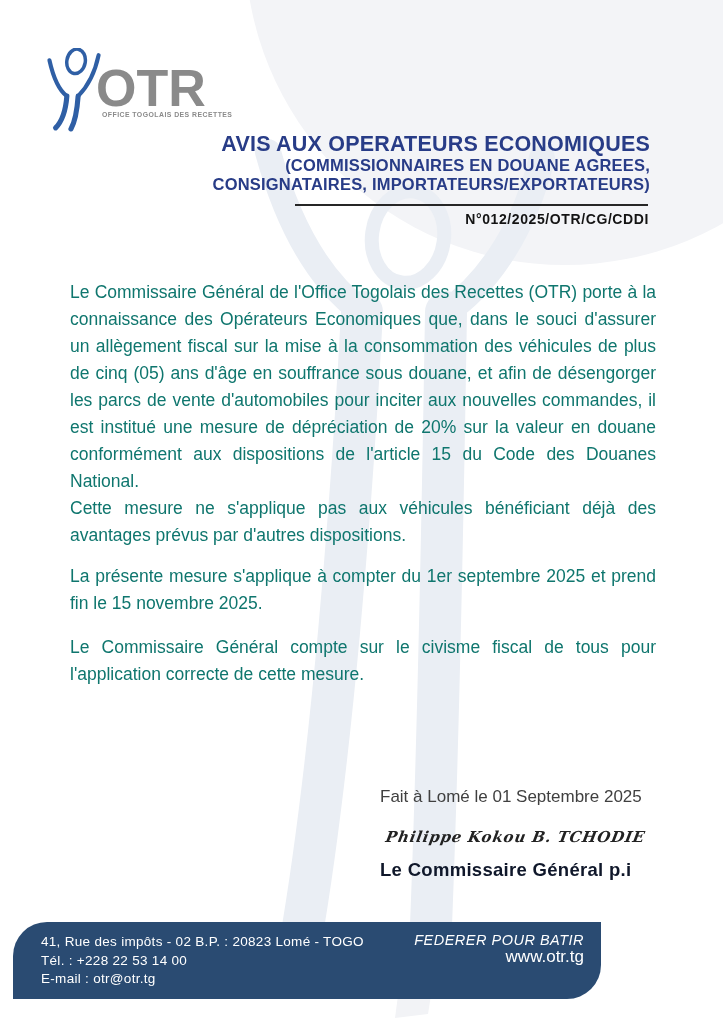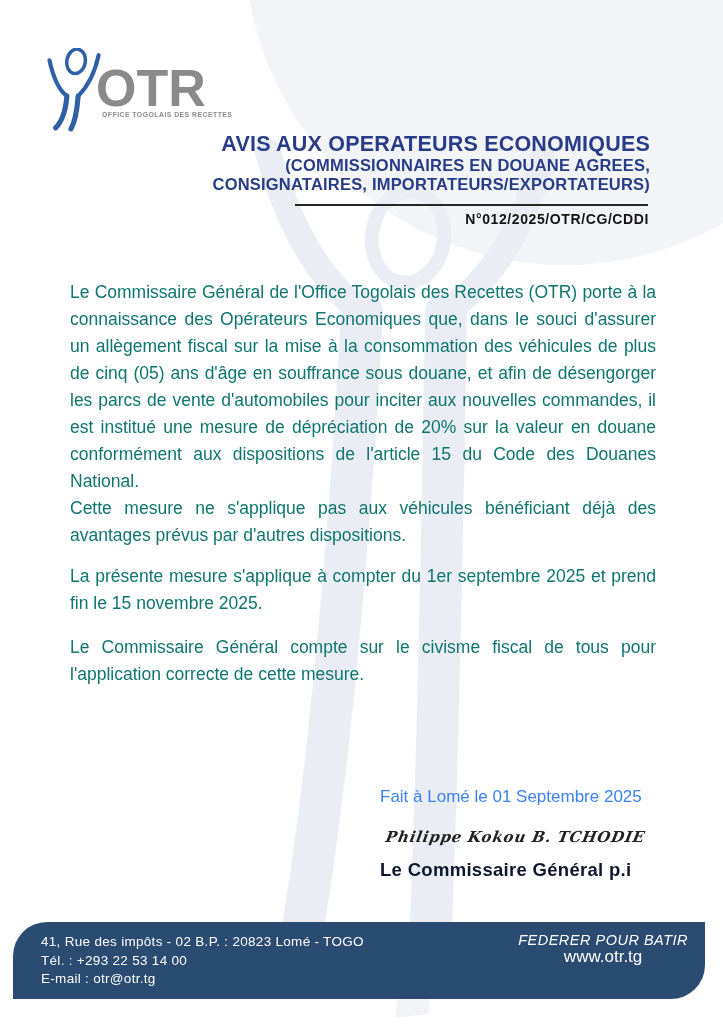--- a/index.html
+++ b/index.html
@@ -50,46 +50,46 @@
   
   .doc-body {
     position:absolute; left:70px; top:279px; width:586px; z-index:2;
     font-size:17.5px; line-height:27px; text-align:justify; color:#0f766e;
   }
   .para { margin:0; }
   .gap-after-small { margin-bottom:14px; }
   .gap-after { margin-bottom:17px; }
   .date-line {
     position:absolute; left:380px; top:787px; z-index:2;
-    font-size:17px; color:#3b82f6; white-space:nowrap;
+    font-size:17px; color:#404040; white-space:nowrap;
   }
   .signature {
     position:absolute; left:386px; top:828px; z-index:2;
     font-family:"DejaVu Serif", serif; font-style:italic; font-weight:600;
     font-size:15px; letter-spacing:0.8px; color:#222;
     transform:skewX(-10deg); white-space:nowrap;
   }
   .signer-title {
     position:absolute; left:380px; top:859px; z-index:2;
     font-size:18.5px; font-weight:bold; color:#0f172a; letter-spacing:0.3px;
     white-space:nowrap;
   }
   
   .footer {
-    position:absolute; left:13px; top:922px; width:692px; height:77px;
+    position:absolute; left:13px; top:922px; width:588px; height:77px;
     background:#2a4b72; z-index:2;
     border-radius:34px 0 34px 0;
     color:#ffffff;
   }
   .footer-left {
     position:absolute; left:28px; top:11px;
     font-size:13.5px; line-height:18.5px; letter-spacing:0.3px;
   }
   .footer-right {
-    position:absolute; right:17px; top:9px; text-align:center;
+    position:absolute; right:17px; top:9px; text-align:right;
   }
   .footer-motto { font-size:14.5px; font-style:italic; letter-spacing:0.5px; line-height:18px; }
   .footer-site  { font-size:17px; line-height:16px; }
 </style>
 </head>
 <body>
 
 <svg class="watermark" viewBox="0 0 723 1024" width="723" height="1024" aria-hidden="true">
   <circle cx="565" cy="-55" r="320" fill="#f3f4f7"></circle>
   <g stroke="#eaeef4" fill="none" stroke-linecap="round">
@@ -131,20 +131,20 @@
   <p class="para">Le Commissaire Général compte sur le civisme fiscal de tous pour l'application correcte de cette mesure.</p>
 </div>
 
 <div class="date-line">Fait à Lomé le 01 Septembre 2025</div>
 <div class="signature">Philippe Kokou B. TCHODIE</div>
 <div class="signer-title">Le Commissaire Général p.i</div>
 
 <div class="footer">
   <div class="footer-left">
     <div>41, Rue des impôts - 02 B.P. : 20823 Lomé - TOGO</div>
-    <div>Tél. : +293 22 53 14 00</div>
+    <div>Tél. : +228 22 53 14 00</div>
     <div>E-mail : otr@otr.tg</div>
   </div>
   <div class="footer-right">
     <div class="footer-motto">FEDERER POUR BATIR</div>
     <div class="footer-site">www.otr.tg</div>
   </div>
 </div>
 
 </body></html>

